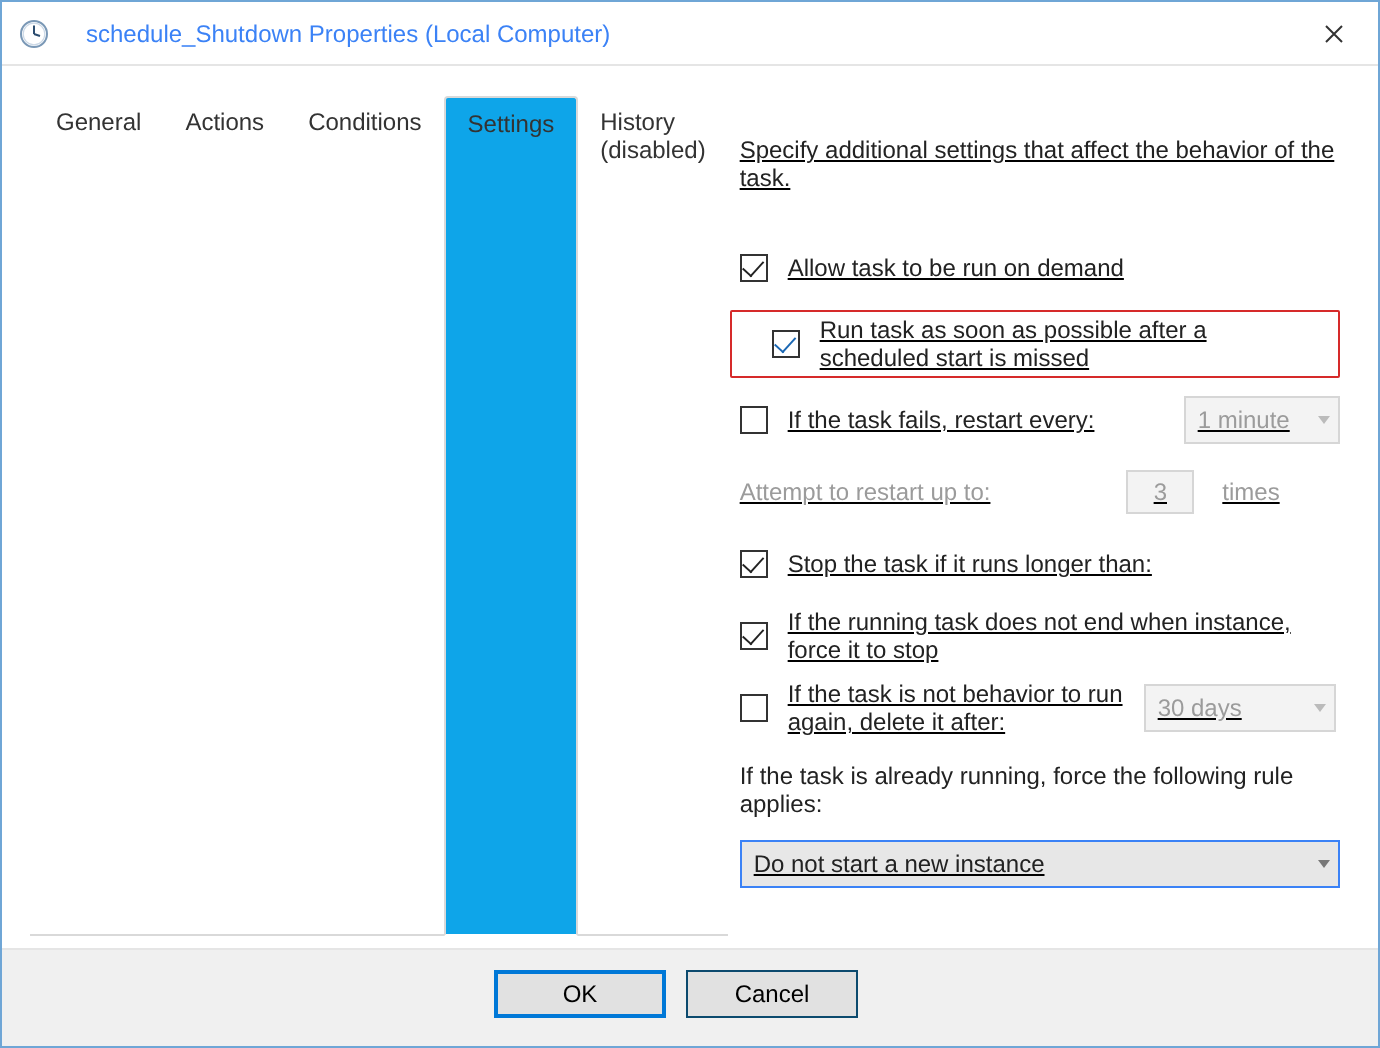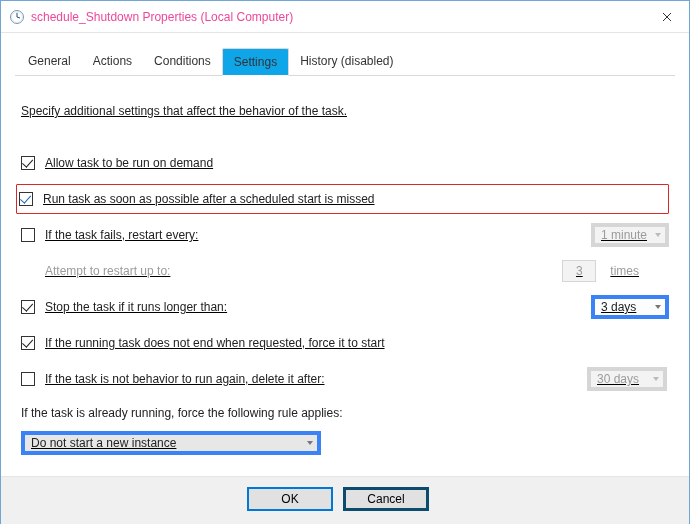--- a/index.html
+++ b/index.html
@@ -20,32 +20,32 @@
   .titlebar {
     height: 32px;
     display: flex; align-items: center;
     padding: 0 0 0 8px;
     border-bottom: 1px solid #e5e5e5;
   }
   .title-icon {
     width: 16px; height: 16px; margin-right: 6px;
     flex: 0 0 auto;
   }
-  .title-text { flex: 1 1 auto; color: #ec4899; }
+  .title-text { flex: 1 1 auto; color: #3b82f6; margin-left: 12px; }
   .close-btn {
     width: 44px; height: 31px;
     display: flex; align-items: center; justify-content: center;
     font-size: 14px; color: #333;
     cursor: default;
   }
 
   .client {
     flex: 1 1 auto;
     padding: 14px 14px 6px 14px;
-    display: flex; flex-direction: column;
+    display: flex; 
   }
 
   .tabs {
     display: flex;
     border-bottom: 1px solid #d9d9d9;
     padding-left: 2px;
     gap: 0;
   }
   .tab {
     padding: 6px 11px 6px 11px;
@@ -68,21 +68,21 @@
 
   .row {
     display: flex; align-items: center;
     min-height: 30px;
     margin: 6px 0;
     text-decoration: underline;
   }
   .row.highlight {
     border: 1px solid #d62a2a;
     border-radius: 1px;
-    padding: 2px 2px;
+    padding: 2px 20px;
     margin-left: -5px;
   }
   .check {
     width: 14px; height: 14px;
     border: 1px solid #333;
     margin-right: 10px;
     flex: 0 0 auto;
     display: flex; align-items: center; justify-content: center;
     background: #fff;
   }
@@ -91,25 +91,25 @@
     width: 9px; height: 5px;
     border-left: 1.8px solid #1a67b3;
     border-bottom: 1.8px solid #1a67b3;
     transform: rotate(-48deg) translate(0.5px, -1px);
   }
   .check.black.on::after {
     border-color: #222;
   }
   .lbl { color: #222; }
   .lbl.disabled { color: #9b9b9b; }
-  .indent { margin-left: 24px; }
+  .indent { }
 
   .combo {
     height: 24px;
-    border: 4px solid #3b82f6;
+    border: 1px solid #3b82f6;
     background: #fdfdfd;
     display: flex; align-items: center;
     padding: 0 4px 0 6px;
     color: #222;
     min-width: 68px;
     position: relative;
   }
   .combo.disabled { color: #9b9b9b; background: #f3f3f3; border-color: #d6d6d6; }
   .combo .caret {
     margin-left: auto;
@@ -134,21 +134,21 @@
   .rule-label { margin: 12px 0 8px 0; }
 
   .footer {
     border-top: 1px solid #e5e5e5;
     padding: 10px 14px 14px 0;
     display: flex; justify-content: center; gap: 10px;
     background: #f0f0f0;
   }
   .btn {
     width: 86px; height: 24px;
-    border: 3px solid #0c4a6e;
+    border: 1px solid #0c4a6e;
     background: #e1e1e1;
     display: flex; align-items: center; justify-content: center;
     cursor: default;
   }
   .btn.primary { border: 2px solid #0078d7; background: #e1e1e1; }
 
   .right-col {
     margin-left: auto;
     display: flex; align-items: center; gap: 6px;
   }
@@ -217,38 +217,32 @@
         <div class="right-col">
           <div class="numbox">3</div>
           <span class="lbl disabled">times</span>
           <span style="width:24px"></span>
         </div>
       </div>
 
       <div class="row">
         <span class="check on black"></span>
         <span class="lbl">Stop the task if it runs longer than:</span>
-        <div class="right-col">
-          <div class="combo" style="width:78px">
-            <span>3 days</span>
-            <span class="caret"></span>
-          </div>
-        </div>
       </div>
 
       <div class="row">
         <span class="check on black"></span>
-        <span class="lbl">If the running task does not end when requested, force it to start</span>
+        <span class="lbl">If the running task does not end when instance, force it to stop</span>
       </div>
 
       <div class="row">
         <span class="check"></span>
         <span class="lbl">If the task is not behavior to run again, delete it after:</span>
         <div class="right-col" style="margin-right:2px">
-          <div class="combo disabled" style="width:80px">
+          <div class="combo disabled" style="width:96px">
             <span>30 days</span>
             <span class="caret"></span>
           </div>
         </div>
       </div>
 
       <div class="rule-label">
         <span class="lbl">If the task is already running, force the following rule applies:</span>
       </div>
 

